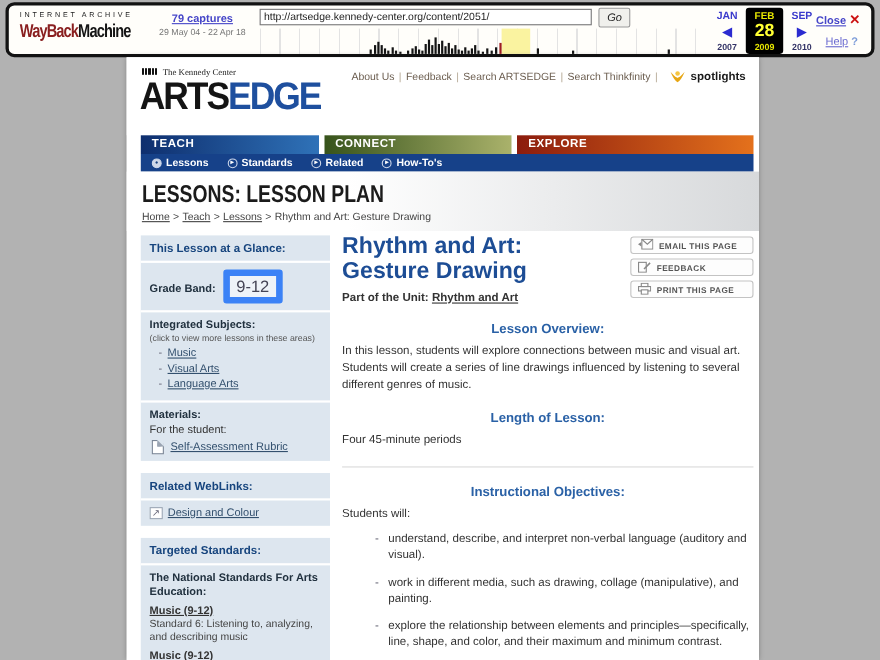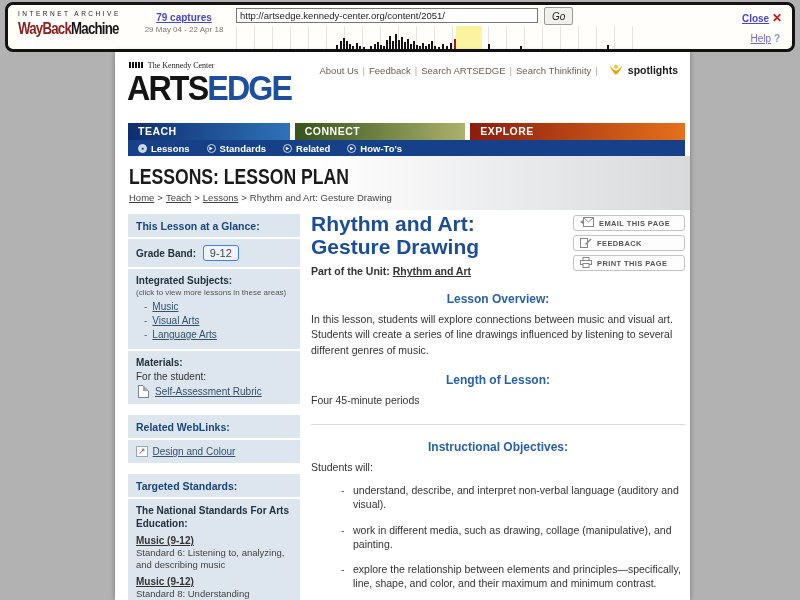--- a/index.html
+++ b/index.html
@@ -95,21 +95,21 @@
   .breadcrumb a { color:#444; }
   .bsep { margin:0 3px; }
 
   .content { position:absolute; left:13px; top:160px; right:5px; bottom:0; }
   .sidebar { position:absolute; left:0; top:2px; width:172px; }
   .sb-section { background:#dde6ef; margin-bottom:11px; }
   .sb-header { padding:6px 8px 5px; font-size:10.5px; font-weight:bold; color:#17457e; border-bottom:2px solid #fff; }
   .sb-block { padding:6px 8px; border-bottom:2px solid #fff; font-size:10px; color:#333; }
   .sb-block:last-child { border-bottom:none; }
   .sb-label { font-weight:bold; color:#21313f; font-size:10px; }
-  .grade-badge { display:inline-block; background:#eef3f8; border:1px solid #3b82f6; border-radius:3px; padding:1px 6px; font-size:11px; color:#445; margin-left:4px; }
+  .grade-badge { display:inline-block; background:#eef3f8; border:6px solid #3b82f6; border-radius:3px; padding:1px 6px; font-size:15px; color:#445; margin-left:4px; }
   .sb-hint { font-size:8px; color:#555; margin:2px 0 4px; }
   .sb-list { list-style:none; padding-left:8px; }
   .sb-list li { margin:3px 0; }
   .sb-list li::before { content:"-"; color:#667; margin-right:5px; }
   .sb-list a, .mat-row a, .ext-row a { color:#33506e; }
   .mat-row { margin-top:3px; display:flex; align-items:center; gap:6px; padding-left:2px; }
   .doc-icon { width:11px; height:13px; background:#fff; border:1px solid #7a8696; display:inline-block; position:relative; }
   .doc-icon::after { content:""; position:absolute; right:-1px; top:-1px; border:3px solid; border-color:#dde6ef #dde6ef #9aa4b2 #9aa4b2; }
   .ext-row { display:flex; align-items:center; gap:5px; }
   .ext-icon { font-size:9px; color:#667; border:1px solid #99a5b4; background:#fff; line-height:1; padding:0 1px; }
@@ -188,20 +188,37 @@
       <div class="spark-bar" style="left: 198px; height: 3px;"></div>
       <div class="spark-bar" style="left: 202px; height: 2px;"></div>
       <div class="spark-bar" style="left: 206px; height: 5px;"></div>
       <div class="spark-bar" style="left: 210px; height: 3px;"></div>
       <div class="spark-bar" style="left: 214px; height: 6px;"></div>
       <div class="spark-bar red" style="left: 218px; height: 10px;"></div>
       <div class="spark-bar" style="left: 252px; height: 5px;"></div>
       <div class="spark-bar" style="left: 284px; height: 3px;"></div>
       <div class="spark-bar" style="left: 371px; height: 4px;"></div>
     </div>
+  <div class="wb-monthnav">
+    <div class="mn-col">
+      <div class="mn-month">JAN</div>
+      <div class="mn-arrow">◀</div>
+      <div class="mn-year">2007</div>
+    </div>
+    <div class="mn-cur">
+      <div class="mn-cur-month">FEB</div>
+      <div class="mn-cur-day">28</div>
+      <div class="mn-cur-year">2009</div>
+    </div>
+    <div class="mn-col">
+      <div class="mn-month">SEP</div>
+      <div class="mn-arrow">▶</div>
+      <div class="mn-year">2010</div>
+    </div>
+  </div>
   <div class="wb-close">
     <a>Close</a>
     <span class="x">✕</span>
   </div>
   <div class="wb-help">
     <a>Help</a>
     <span class="q">?</span>
   </div>
 </div>
 

